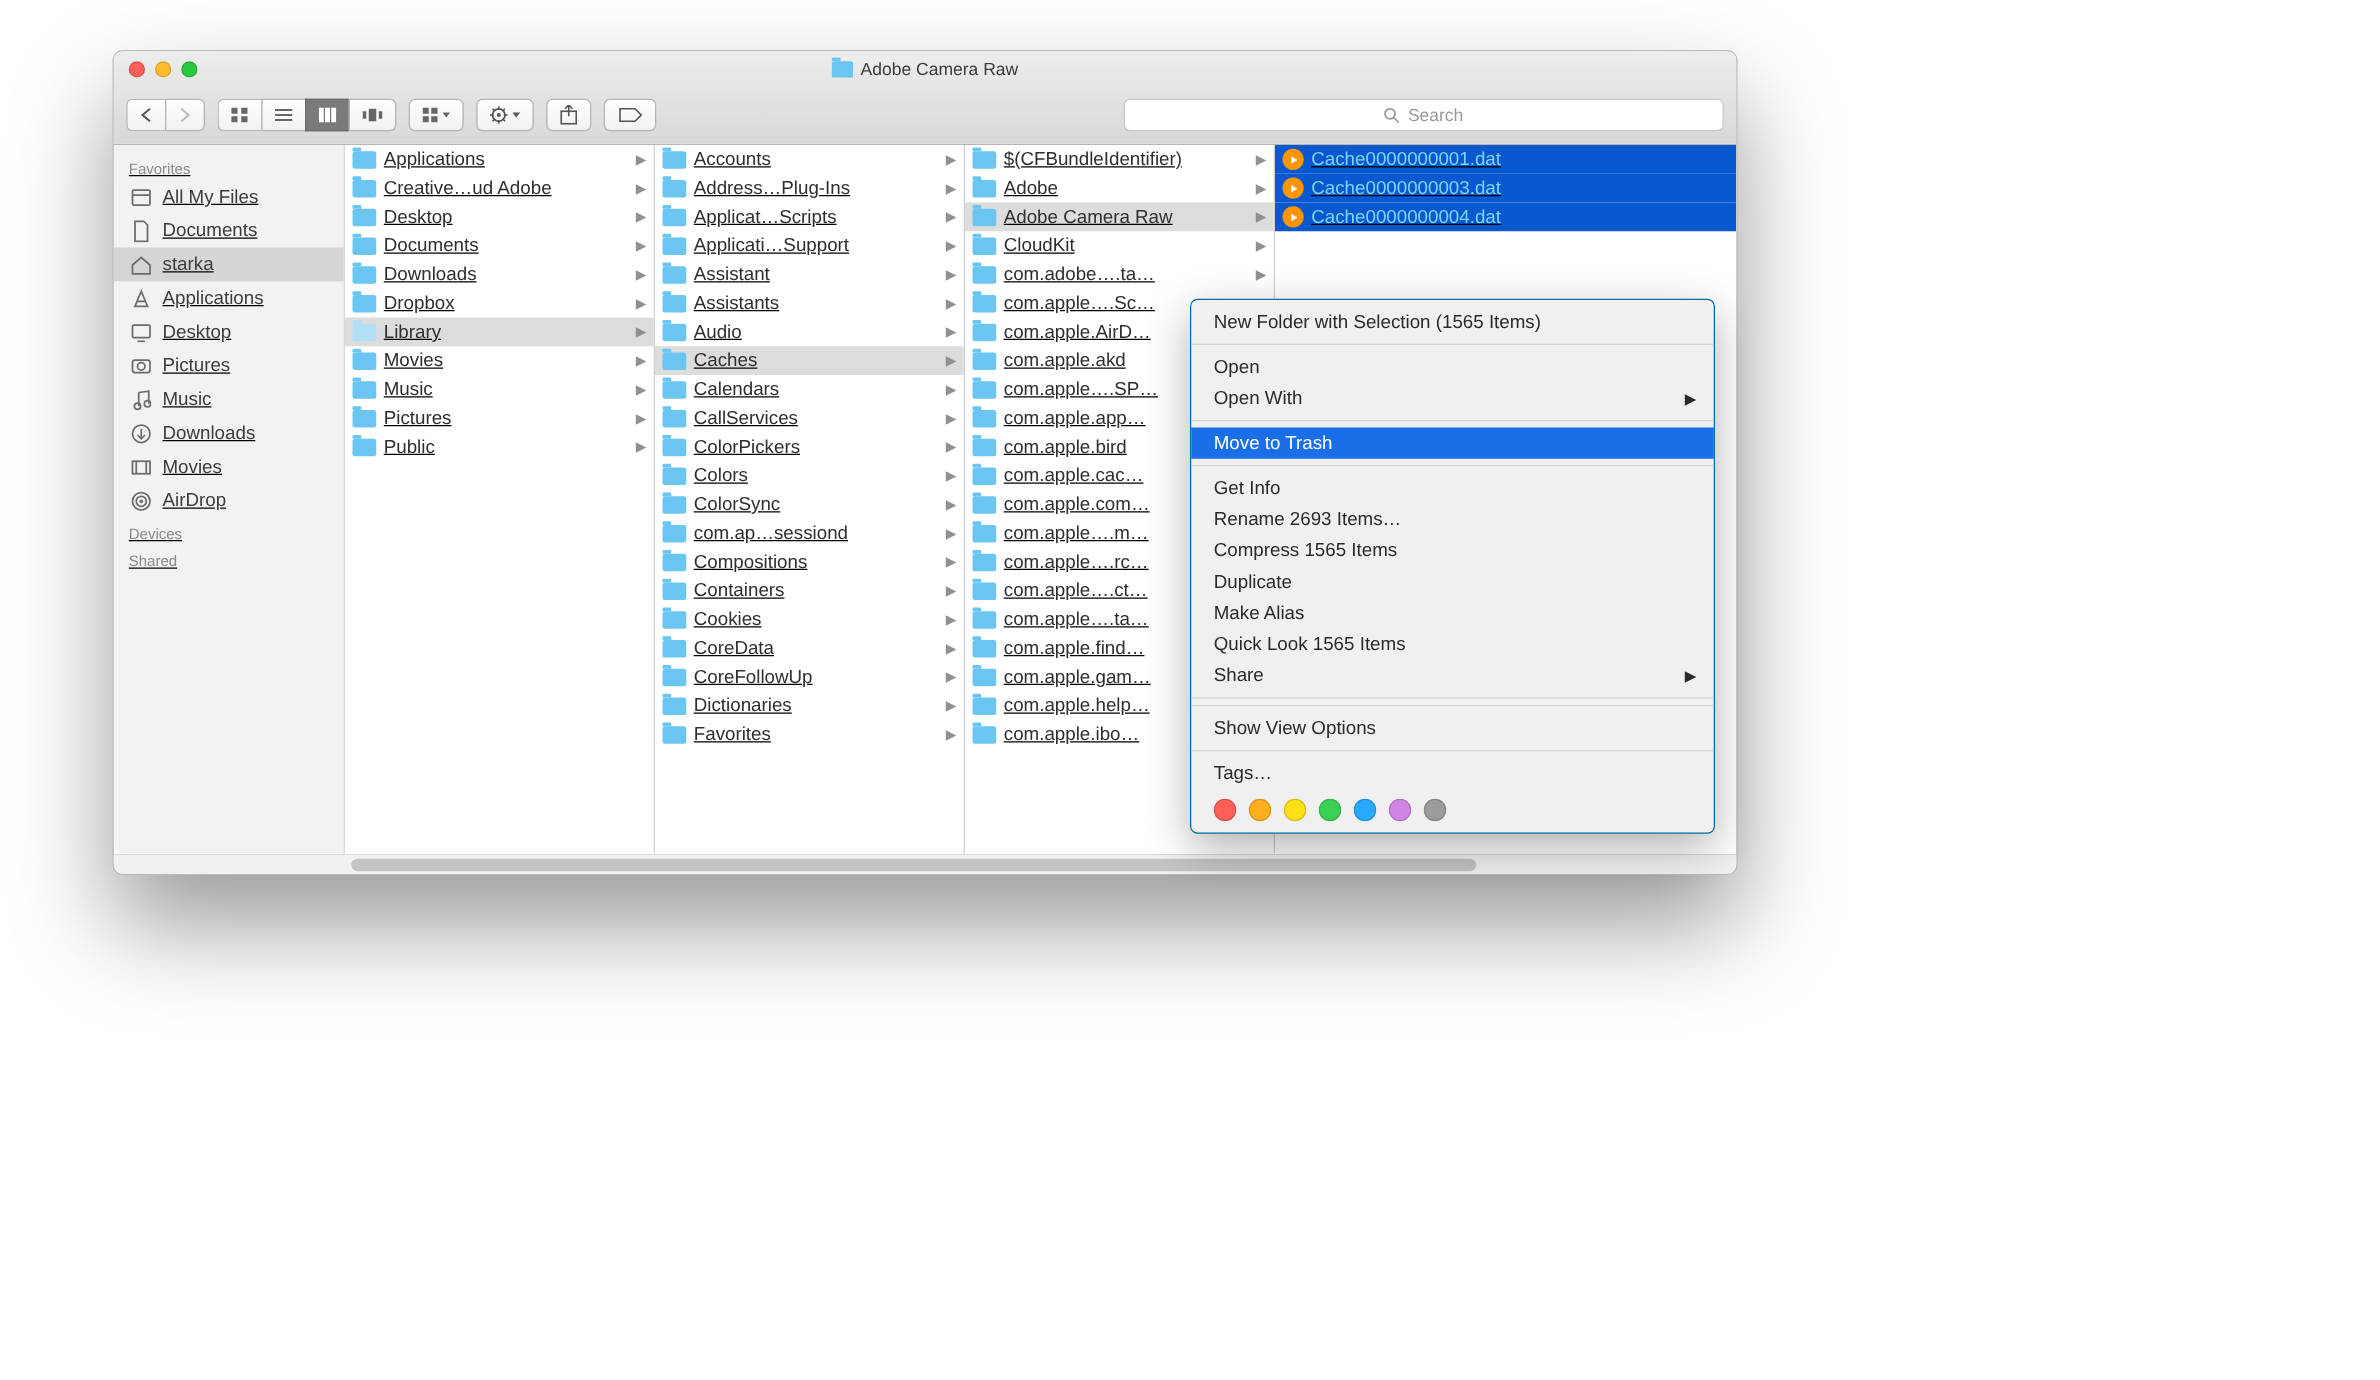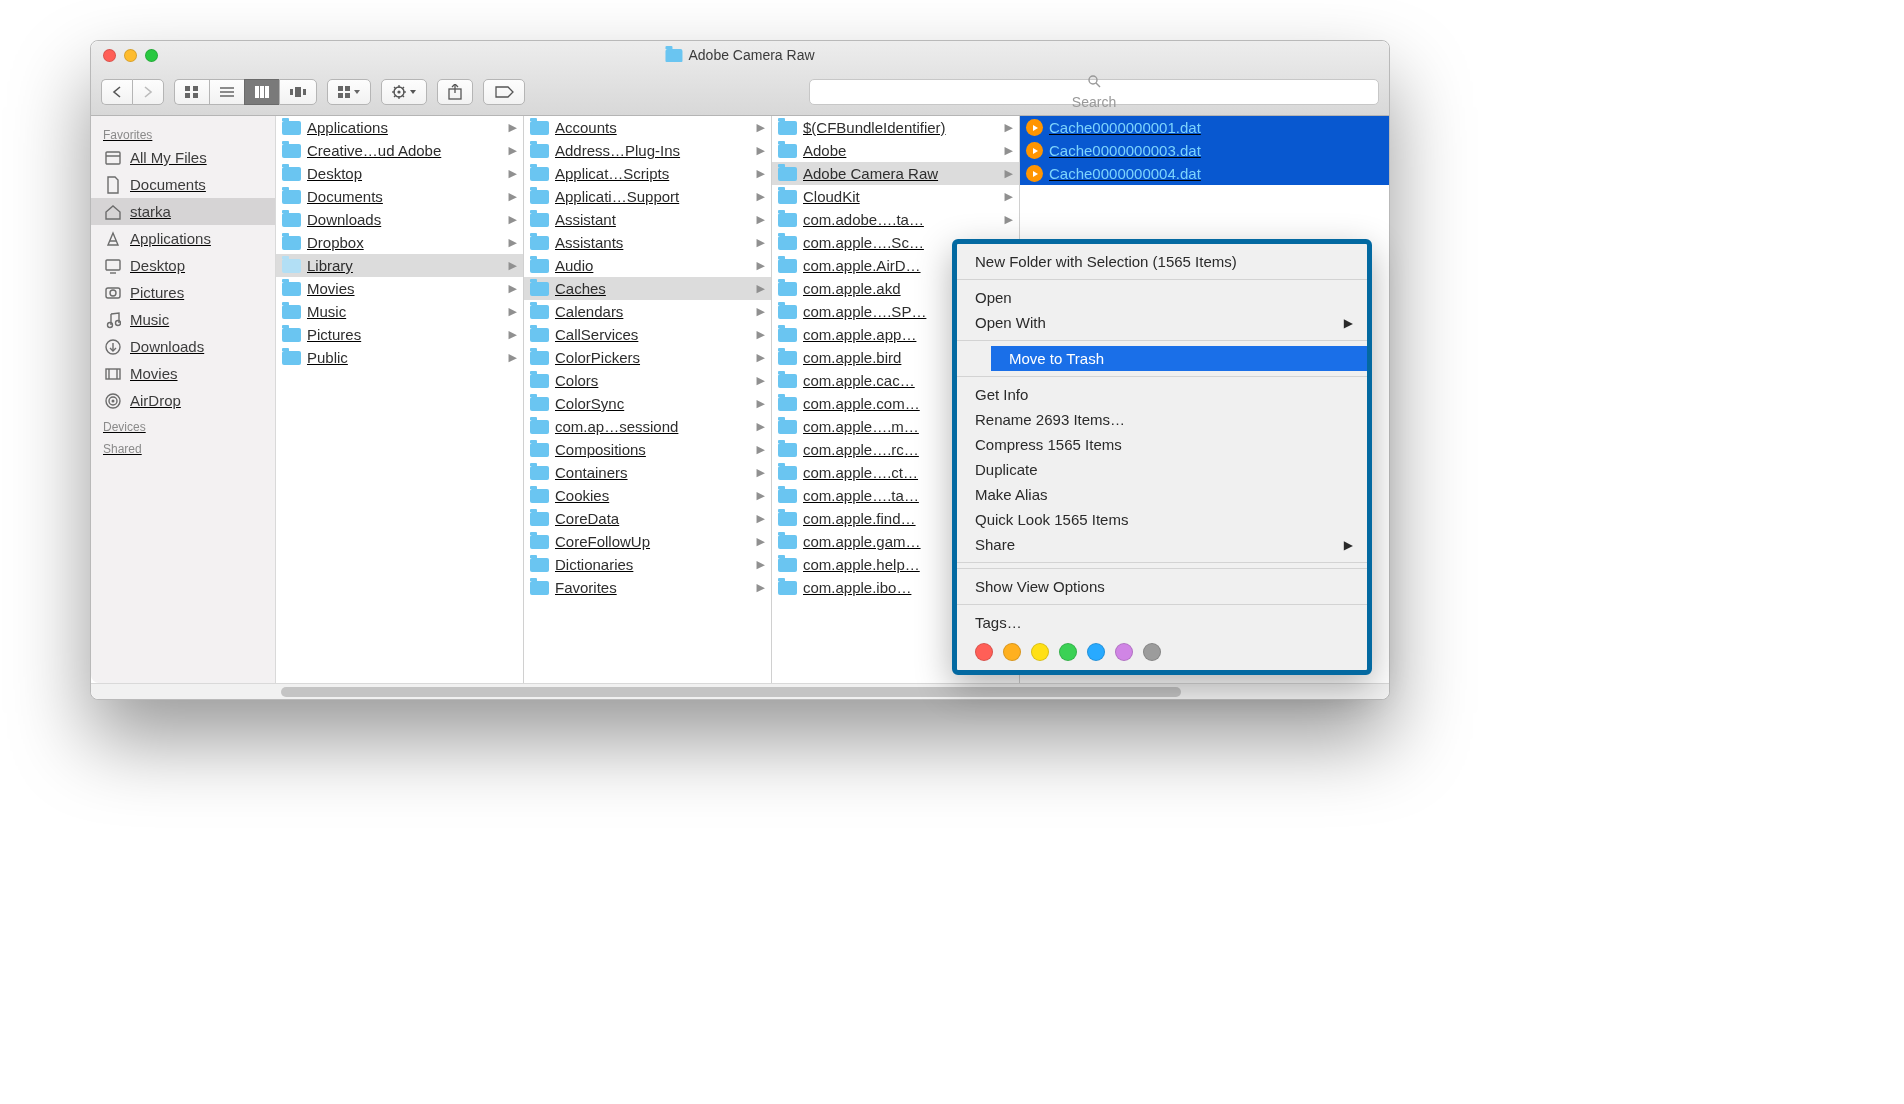--- a/index.html
+++ b/index.html
@@ -87,31 +87,30 @@
     color: #494949;
   }
   .tb-group .tb-btn { border-right-width: 0; }
   .tb-group .tb-btn:first-child { border-radius: 5px 0 0 5px; }
   .tb-group .tb-btn:last-child { border-right-width: 1px; border-radius: 0 5px 5px 0; }
   .tb-btn.solo { border-radius: 5px; }
   .tb-btn.active { background: #7a7a7a; border-color: #6a6a6a; color: #fff; }
   .searchbox {
     margin-left: auto;
     height: 26px;
-    width: 570px;
+    width: 480px;
     background: #fff;
     border: 1px solid #c7c7c7;
     border-radius: 5px;
     display: flex;
     align-items: center;
     justify-content: center;
     color: #999;
     font-size: 14px;
     gap: 6px;
-    flex-direction: column;
   }
   .content {
     flex: 1;
     display: flex;
     overflow: hidden;
     border-radius: 0 0 8px 8px;
     text-decoration: underline;
   }
   .sidebar {
     width: 185px;
@@ -211,35 +210,35 @@
     background: #c4c4c4;
     border-radius: 5px;
   }
   
   .ctxmenu {
     position: absolute;
     left: 952px;
     top: 239px;
     width: 420px;
     background: #f0f0f0;
-    border: 5px solid #0369a1;
+    border: 1px solid #0369a1;
     border-radius: 6px;
     box-shadow: 0 12px 36px rgba(0,0,0,0.3);
     padding: 5px 0;
     font-size: 15px;
     color: #2a2a2a;
     z-index: 999;
   }
   .ctx-item {
     padding: 4px 18px;
     display: flex;
     align-items: center;
     position: relative;
   }
-  .ctx-item.hl { background: #1a6fe8; color: #fff; margin-left: 34px; }
+  .ctx-item.hl { background: #1a6fe8; color: #fff; }
   .ctx-item .sub-chev { position: absolute; right: 14px; font-size: 12px; }
   .ctx-sep {
     height: 1px;
     background: #d3d3d3;
     margin: 5px 0;
   }
   .ctx-tags {
     display: flex;
     gap: 10px;
     padding: 8px 18px 4px;

